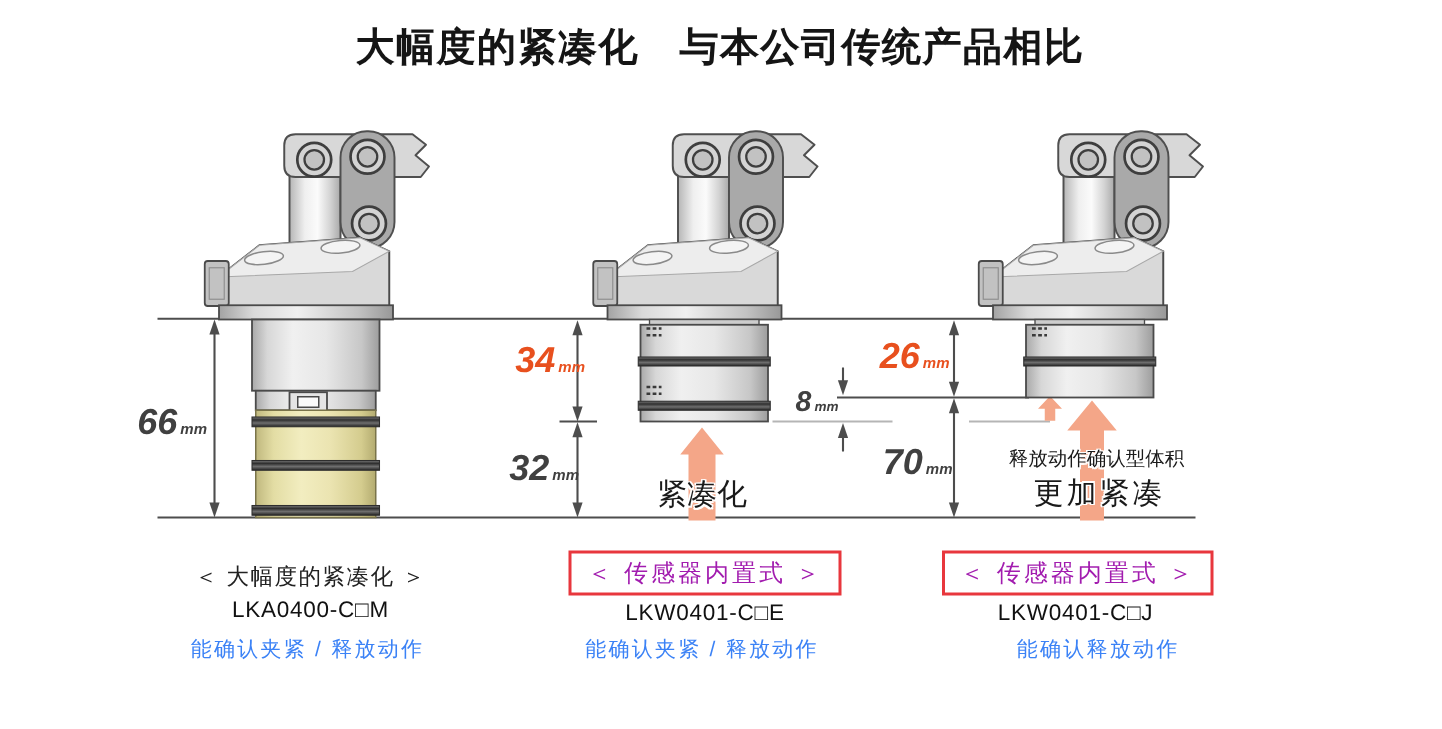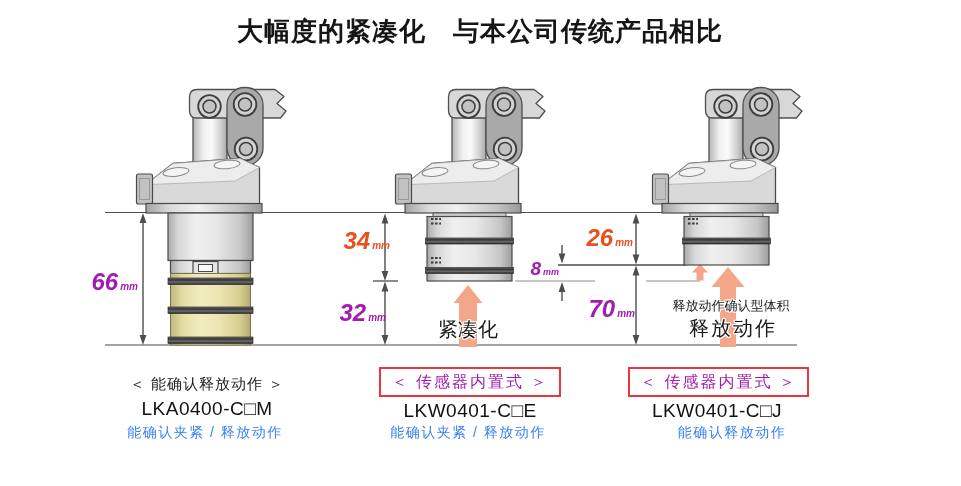--- a/index.html
+++ b/index.html
@@ -2,30 +2,30 @@
 <html><head>
 <meta charset="utf-8">
 <style>
   html,body{margin:0;padding:0;background:#fff;}
   .stage{position:relative;width:961px;height:486px;background:#ffffff;overflow:hidden;
          font-family:Liberation Sans, sans-serif;}
   .stage svg{position:absolute;left:0;top:0;}
   .abs{position:absolute;white-space:nowrap;}
   .center{transform:translateX(-50%);}
   .title{font-size:26px;font-weight:bold;color:#151515;letter-spacing:1px;}
-  .dim{font-style:italic;font-weight:bold;color:#a21caf;font-size:24px;line-height:1;text-align:right;width:90px;}
+  .dim{font-style:italic;font-weight:bold;color:#404040;font-size:24px;line-height:1;text-align:right;width:90px;}
   .dim .unit{font-size:10px;margin-left:2px;letter-spacing:0;}
   .dim.orange{color:#e8501e;}
   .dim.small{font-size:19px;}
   .dim.small .unit{font-size:9px;}
   .anno{color:#1a1a1a;}
   .halo{text-shadow:-1px -1px 0 #fff,1px -1px 0 #fff,-1px 1px 0 #fff,1px 1px 0 #fff,
         -1px 0 0 #fff,1px 0 0 #fff,0 -1px 0 #fff,0 1px 0 #fff;}
   .plabel{font-size:15px;color:#222;letter-spacing:1px;}
-  .pmodel{font-size:19px;color:#111;font-weight:500;letter-spacing:.5px;}
+  .pmodel{font-size:15px;color:#111;font-weight:500;letter-spacing:.5px;}
   .pdesc{font-size:14px;color:#3b82f6;letter-spacing:1.5px;}
   .label-box{box-sizing:border-box;border:2px solid #e8373d;height:30px;display:flex;
              align-items:center;justify-content:center;}
   .label-box span{color:#a21caf;font-size:16px;font-weight:500;letter-spacing:2px;}
 </style>
 </head>
 <body>
 
 <div class="stage">
 
@@ -192,23 +192,23 @@
   </div>
   <div class="abs dim orange" style="left:543px;top:226px;">
     <span>26</span><span class="unit">mm</span>
   </div>
   <div class="abs dim" style="left:545px;top:297px;">
     <span>70</span><span class="unit">mm</span>
   </div>
 
   <div class="abs center anno halo" style="left:468px;top:316px;font-size:20px;">紧凑化</div>
   <div class="abs center anno halo" style="left:731px;top:297px;font-size:13px;">释放动作确认型体积</div>
-  <div class="abs center anno halo" style="left:733px;top:315px;font-size:20px;letter-spacing:2px;">释放动作</div>
-
-  <div class="abs center plabel" style="left:207px;top:375px;">＜ 能确认释放动作 ＞</div>
+  <div class="abs center anno halo" style="left:733px;top:315px;font-size:20px;letter-spacing:2px;">更加紧凑</div>
+
+  <div class="abs center plabel" style="left:207px;top:375px;">＜ 大幅度的紧凑化 ＞</div>
   <div class="abs center pmodel" style="left:207px;top:398px;">LKA0400-C□M</div>
   <div class="abs center pdesc" style="left:205px;top:424px;">能确认夹紧 / 释放动作</div>
 
   <div class="abs label-box" style="left:379px;top:367px;width:182px;">
     <span>＜ 传感器内置式 ＞</span>
   </div>
   <div class="abs center pmodel" style="left:470px;top:400px;">LKW0401-C□E</div>
   <div class="abs center pdesc" style="left:468px;top:424px;">能确认夹紧 / 释放动作</div>
 
   <div class="abs label-box" style="left:628px;top:367px;width:181px;">

